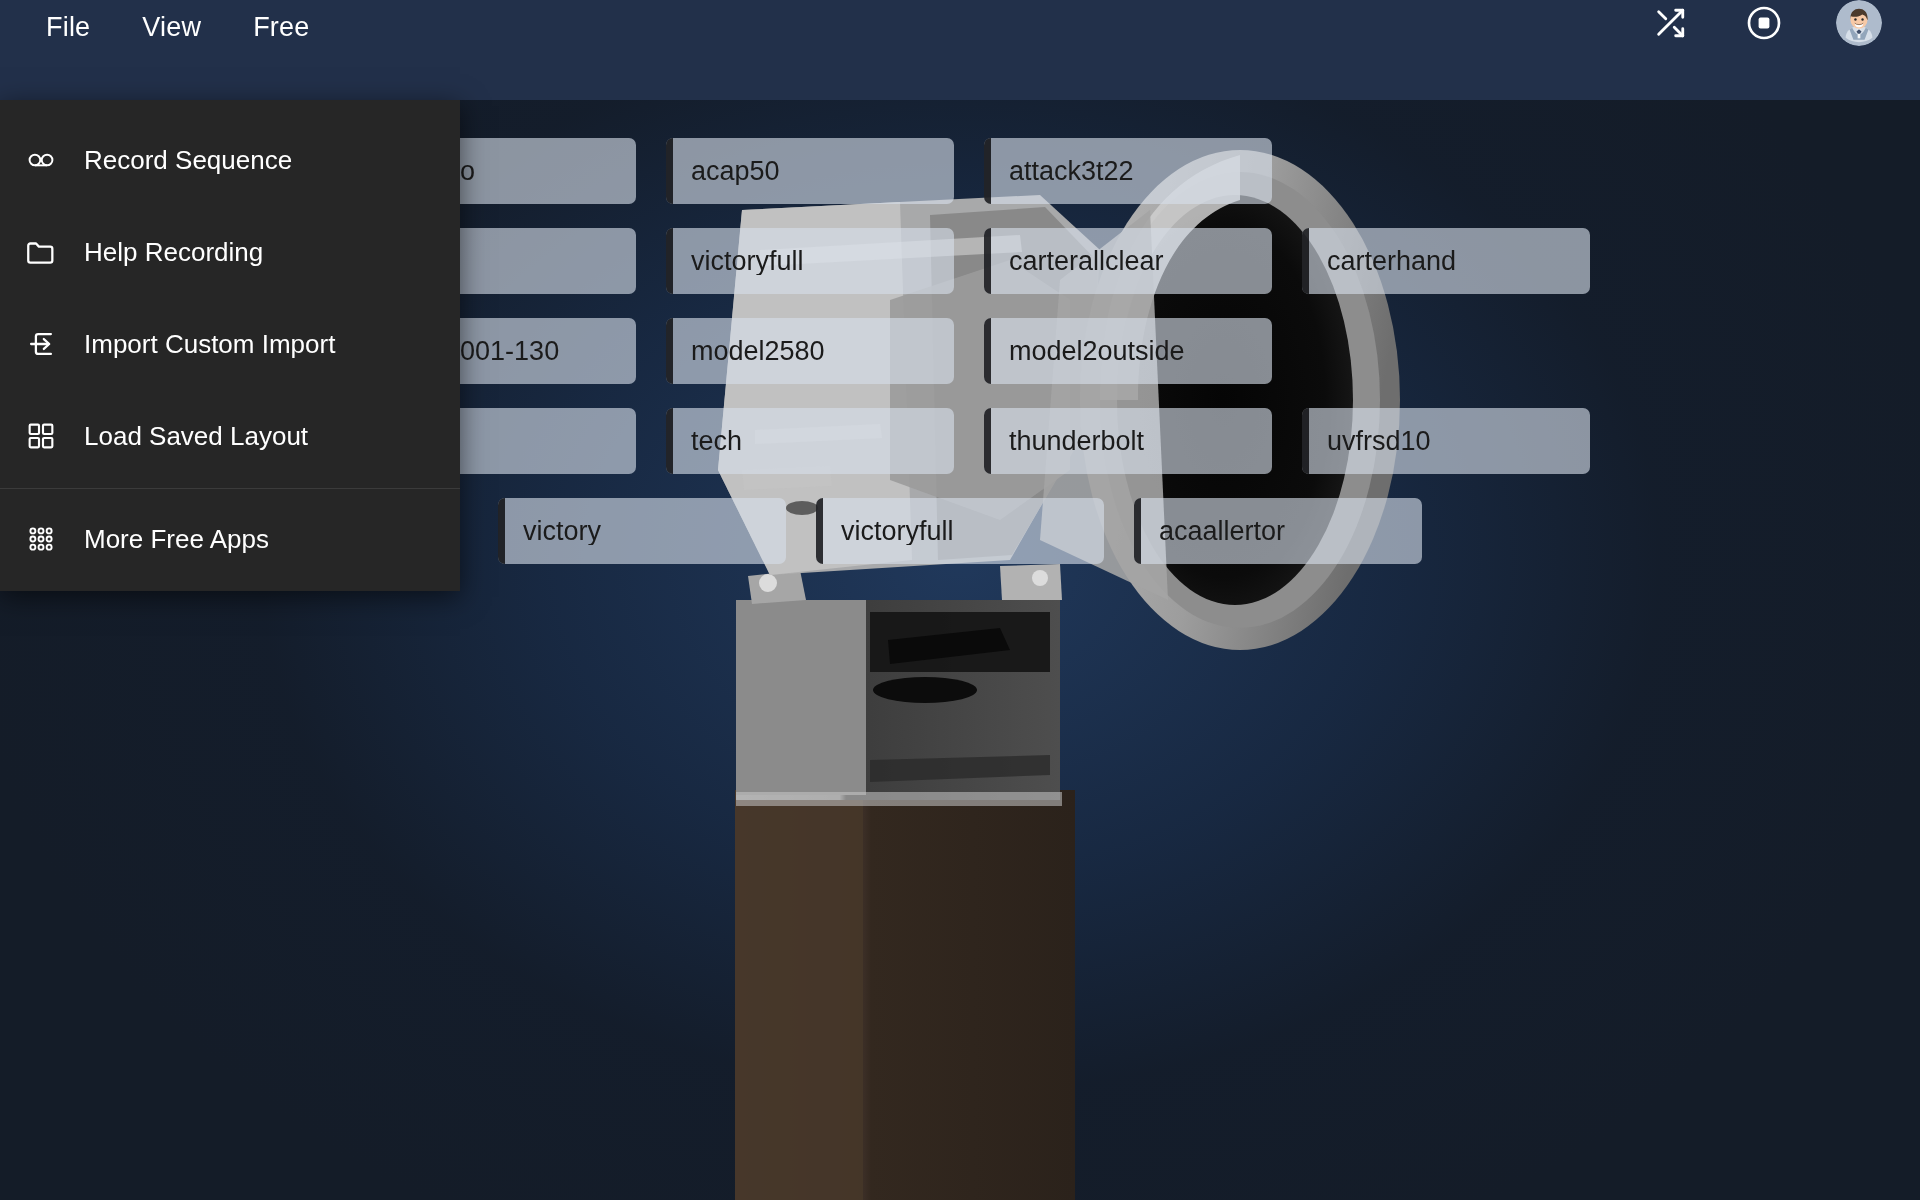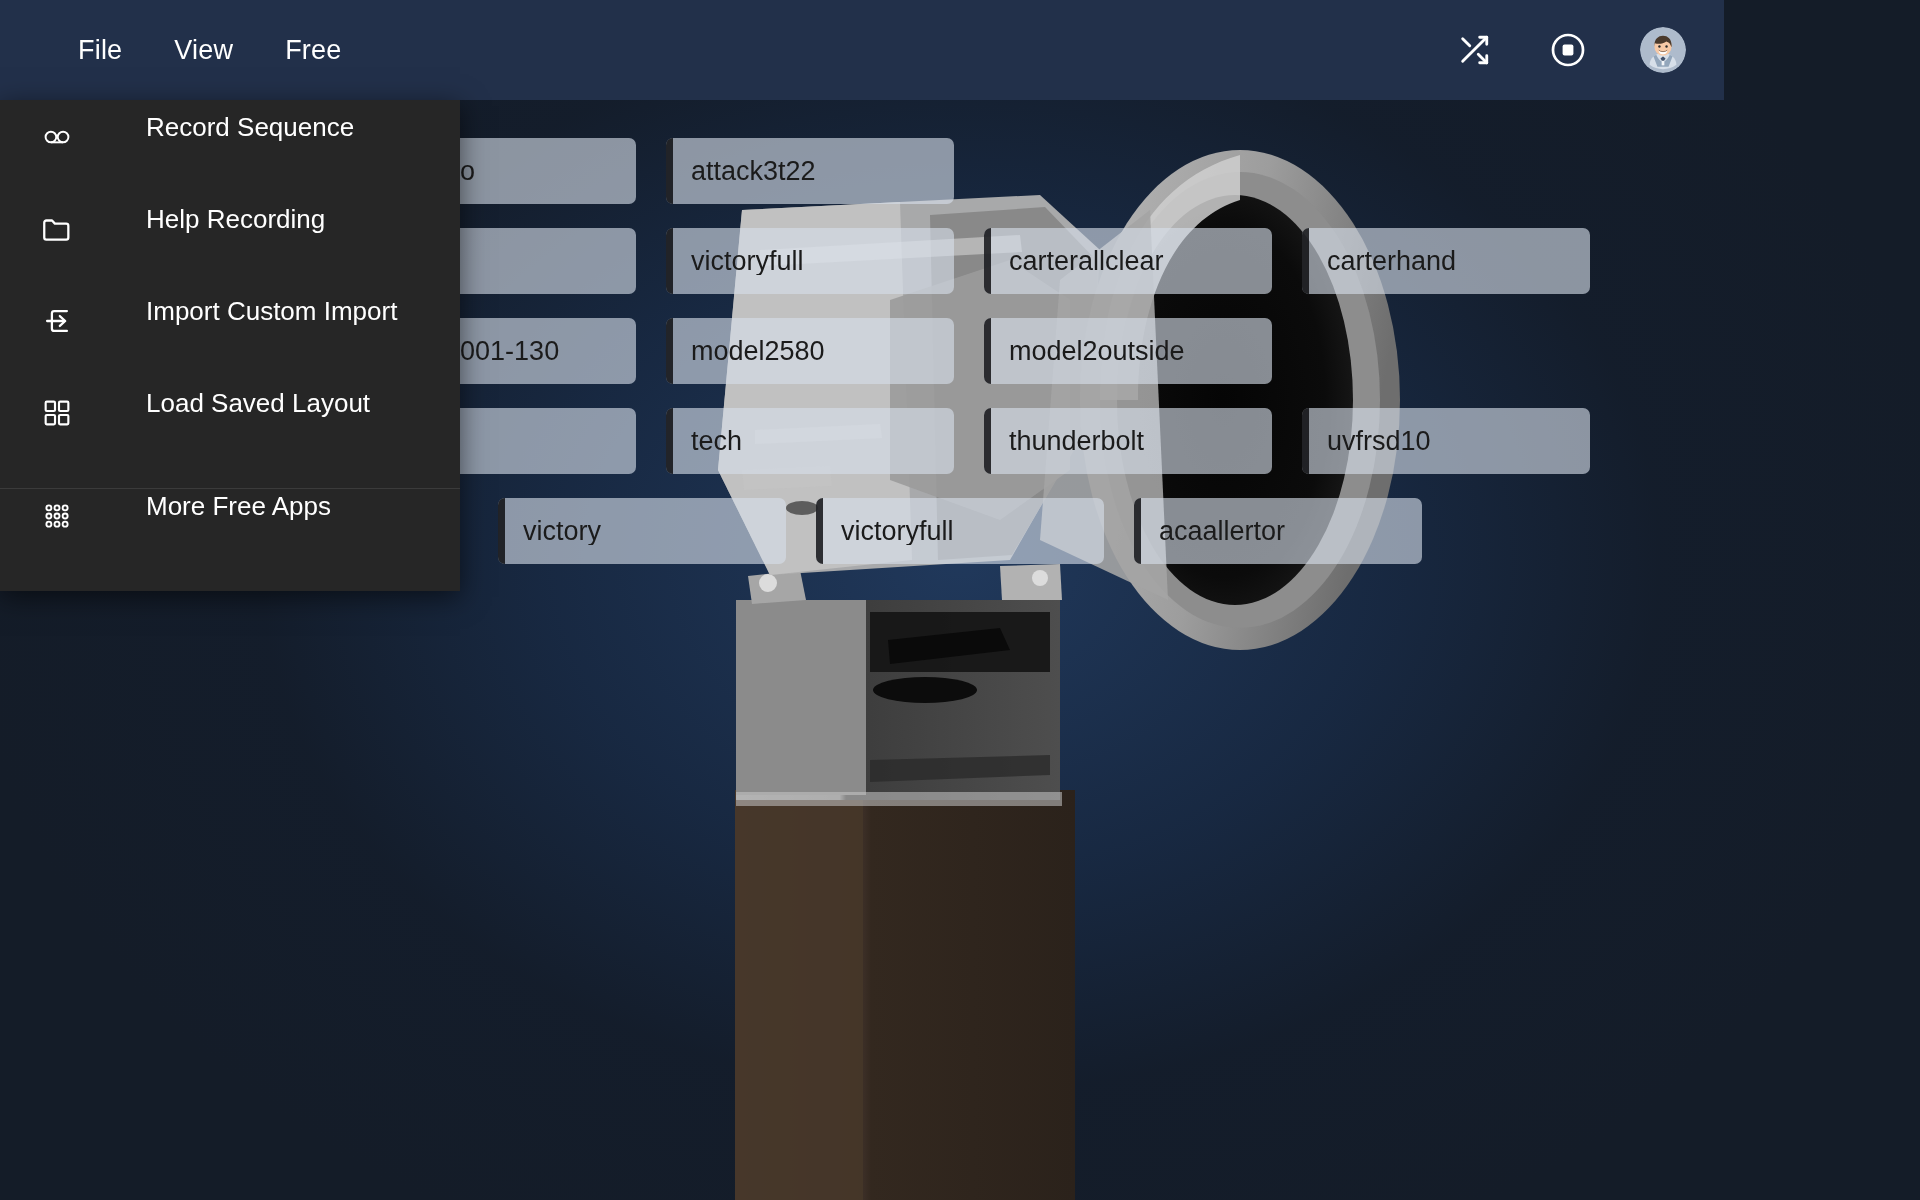--- a/index.html
+++ b/index.html
@@ -39,26 +39,25 @@
     position: absolute;
     left: 0; top: 0;
     width: 1920px; height: 1200px;
     pointer-events: none;
   }
 
   
   .menubar {
     position: absolute;
     left: 0; top: 0;
-    width: 1724px; height: 100px;
+    width: 1920px; height: 100px;
     background: #22304a;
     display: flex;
-    align-items: center;
+    align-items: flex-start;
     z-index: 40;
-    padding-left: 32px;
   }
   .menubar-left { display: flex; align-items: center; padding-left: 22px; gap: 4px; }
   .menu-title {
     color: #ffffff;
     font-size: 27px;
     line-height: 1;
     padding: 14px 24px;
     cursor: default;
     letter-spacing: 0.2px;
   }
@@ -92,26 +91,25 @@
     left: 0;
     top: 100px;
     width: 460px;
     background: #262626;
     z-index: 60;
     padding: 14px 0 6px 0;
     box-shadow: 0 6px 26px rgba(0,0,0,0.55);
   }
   .menu-item {
     display: flex;
-    align-items: flex-start;
+    align-items: center;
     height: 92px;
-    padding: 0 26px 0 34px;
+    padding: 0 26px 0 18px;
     cursor: pointer;
     color: #ffffff;
-    gap: 46px;
   }
   .menu-item .mi-icon {
     width: 46px; height: 46px;
     display: flex; align-items: center; justify-content: center;
     flex: 0 0 46px;
     margin-right: 20px;
   }
   .menu-item .mi-label {
     font-size: 26px;
     line-height: 1;
@@ -287,20 +285,23 @@
   <div class="grid-wrap">
 
     <div class="grid-row">
       <button class="sound-btn">
         <span class="lbl">attack</span>
       </button>
       <button class="sound-btn">
         <span class="lbl">1003hilo</span>
       </button>
       <button class="sound-btn">
+        <span class="lbl">acap50</span>
+      </button>
+      <button class="sound-btn">
         <span class="lbl">attack3t22</span>
       </button>
     </div>
 
     <div class="grid-row">
       <button class="sound-btn">
         <span class="lbl">2</span>
       </button>
       <button class="sound-btn">
         <span class="lbl">bomb3</span>

